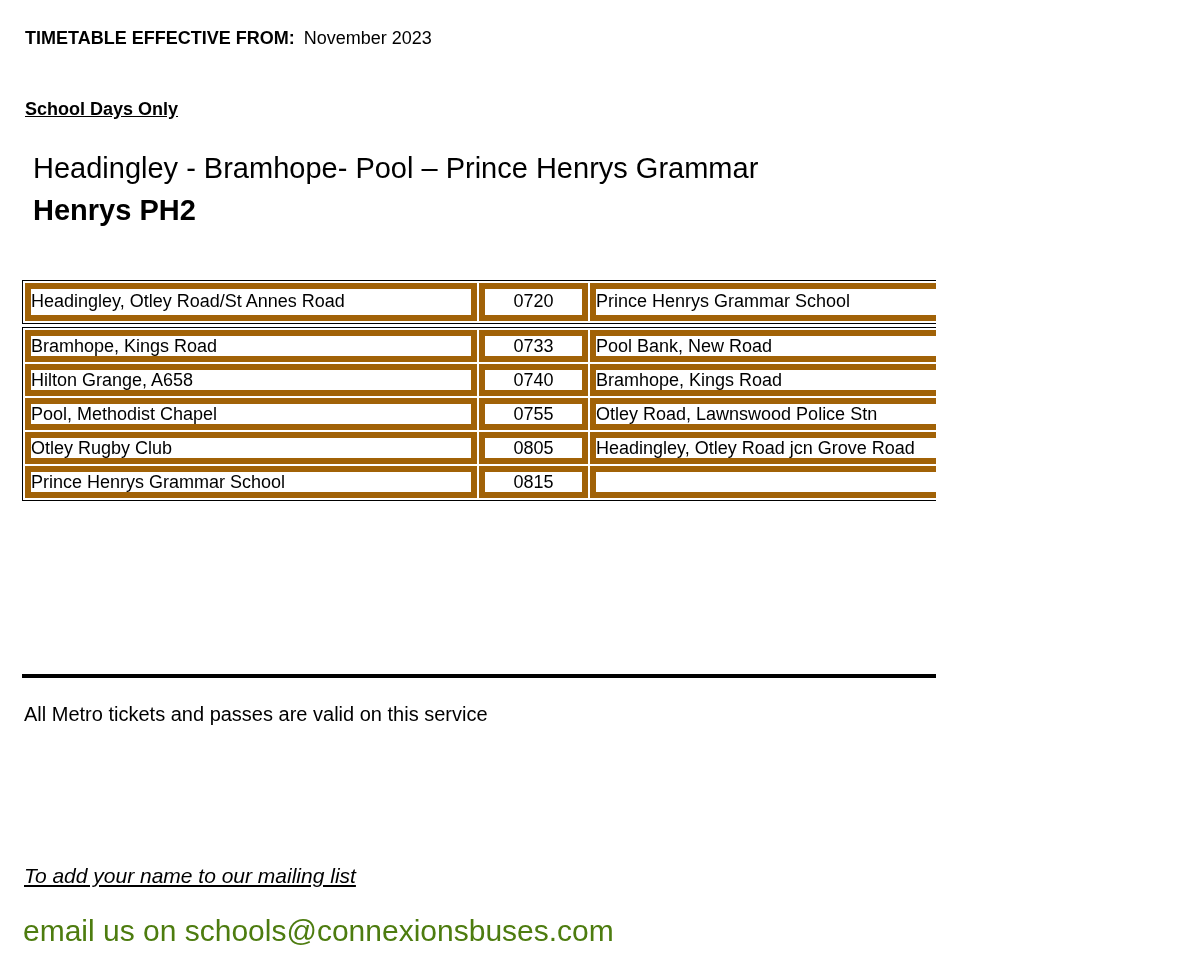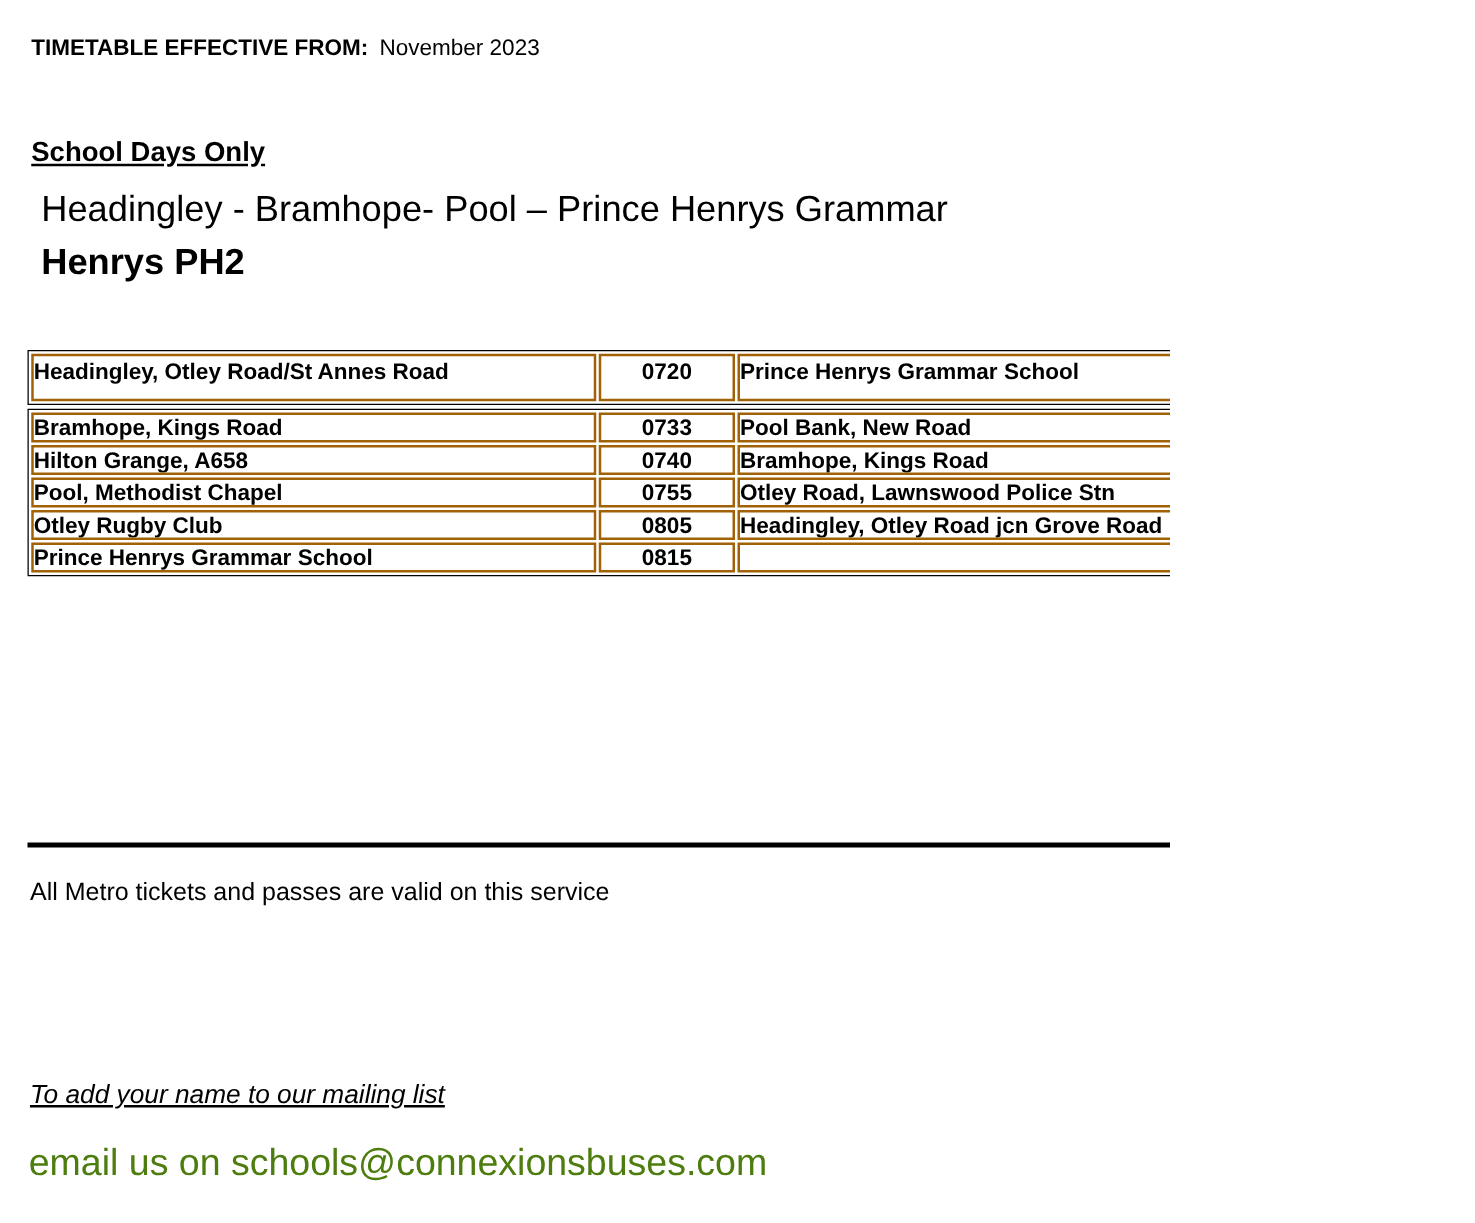--- a/index.html
+++ b/index.html
@@ -21,22 +21,22 @@
   
   .effective-line {
     left: 25px; top: 28px;
     font-size: 18px; line-height: 21px;
     white-space: nowrap;
   }
   .effective-line .lbl { font-weight: bold; }
   .effective-line .val { font-weight: normal; margin-left: 9px; }
 
   .days-note {
-    left: 25px; top: 111px;
-    font-size: 22px; line-height: 21px;
+    left: 25px; top: 99px;
+    font-size: 18px; line-height: 21px;
     font-weight: bold;
     text-decoration: underline;
     white-space: nowrap;
   }
 
   .title-block {
     left: 33px; top: 147px;
     font-size: 29px; line-height: 42px;
     white-space: nowrap;
   }
@@ -47,29 +47,28 @@
   .table-wrap { left: 22px; top: 280px; }
   table.tt {
     border-collapse: separate;
     border-spacing: 2px;
     border: 1px solid #000;
     table-layout: fixed;
     width: 1132px;
   }
   table.tt.first { margin-bottom: 3px; }
   table.tt td {
-    border: 2px solid #a16207;
+    border: 6px solid #a16207;
     box-sizing: border-box;
     font-size: 18px;
     line-height: 20px;
     padding: 0;
     overflow: hidden;
     white-space: nowrap;
     background: #ffffff;
-    font-weight: bold;
   }
   table.tt.first td {
     height: 38px;
     vertical-align: top;
     padding-top: 2px;
   }
   table.tt.rest td {
     height: 22px;
     vertical-align: middle;
   }

